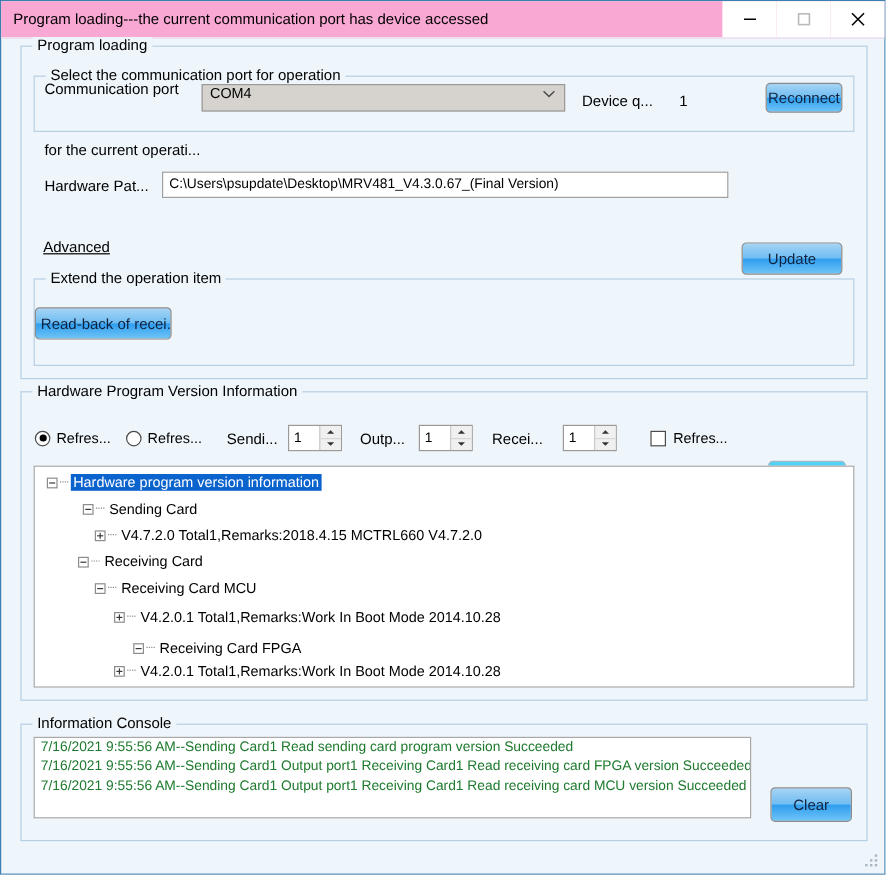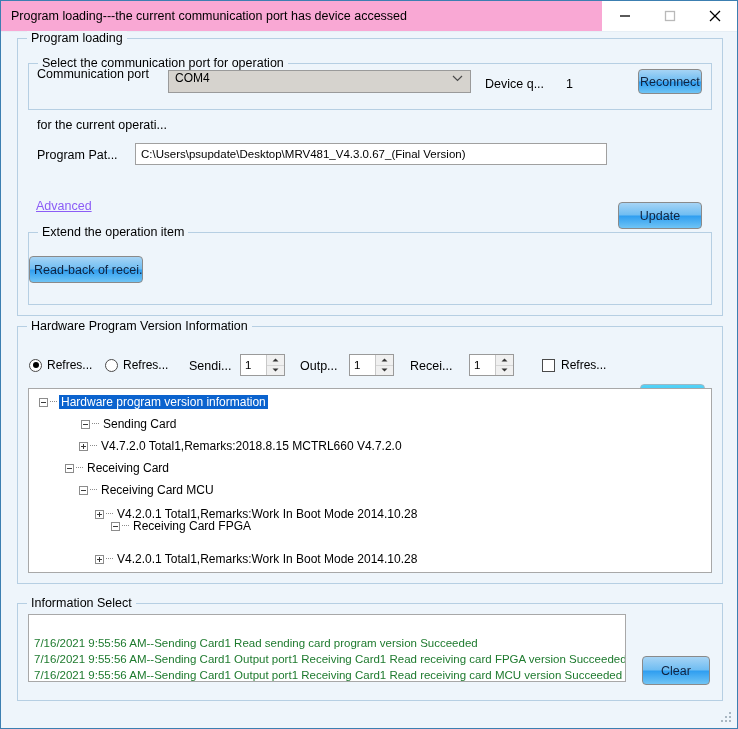--- a/index.html
+++ b/index.html
@@ -94,21 +94,21 @@
   }
   .btn.bright{
     background:linear-gradient(to bottom,#57d3f7 0%,#2bc4f5 45%,#14b8f0 55%,#55d0f7 100%);
     border:1px solid #9fb8c4;
   }
   .btn.tight{justify-content:flex-start;padding-left:1px;}
   
   .link{
     position:absolute;
     font-size:12.5px;
-    color:#8b5cf6;
+    color:#000000;
     text-decoration:underline;
     cursor:pointer;
   }
   
   .radio-wrap,.check-wrap{position:absolute;display:flex;align-items:center;white-space:nowrap;}
   .radio{
     width:13px;height:13px;border-radius:50%;
     border:1px solid #4a4a4a;background:#fff;
     box-sizing:border-box;position:relative;margin-right:5px;
     flex:none;
@@ -163,21 +163,21 @@
   .dots{width:7px;height:1px;border-top:1px dotted #8c8c8c;margin-right:2px;flex:none;}
   .tlabel{padding:0 2px;}
   .tlabel.sel{background:#0b63ce;color:#fff;}
   
   .console{
     position:absolute;
     box-sizing:border-box;
     border:1px solid #a8a8a8;
     background:#fff;
     overflow:hidden;
-    padding:20px 5px;
+    padding:0 5px;
   }
   .console div{
     color:#1e7a2e;
     font-size:11.5px;
     line-height:16px;
     white-space:nowrap;
   }
   
   .grip{position:absolute;right:4px;bottom:4px;width:12px;height:12px;}
   .grip i{position:absolute;width:2px;height:2px;background:#a9b7c2;display:block;}
@@ -228,21 +228,21 @@
     </span>
   </div>
 
   <div class="lbl" style="left:484px;top:76px;">Device q...</div>
   <div class="lbl" style="left:565px;top:76px;">1</div>
 
   <div class="btn tight" style="left:637px;top:68px;width:64px;height:25px;">
     <span>Reconnect</span>
   </div>
 
-  <div class="lbl" style="left:36px;top:147px;">Program Pat...</div>
+  <div class="lbl" style="left:36px;top:147px;">Hardware Pat...</div>
   <div class="textbox" style="left:134px;top:142px;width:472px;height:22px;">
     <span>C:\Users\psupdate\Desktop\MRV481_V4.3.0.67_(Final Version)</span>
   </div>
   <div class="link" style="left:35px;top:198px;">Advanced</div>
   <div class="btn" style="left:617px;top:201px;width:84px;height:27px;">
     <span>Update</span>
   </div>
 
   <div class="group" style="left:27px;top:231px;width:684px;height:73px;">
     <span class="legend">Extend the operation item</span>
@@ -325,65 +325,65 @@
   </div>
 
   <div class="treebox" style="left:27px;top:387px;width:684px;height:185px;">
 
     <div class="tnode" style="left:10px;top:6px;">
       <span class="tbox"></span>
       <span class="dots"></span>
       <span class="tlabel sel">Hardware program version information</span>
     </div>
 
-    <div class="tnode" style="left:52px;top:28px;">
+    <div class="tnode" style="left:40px;top:28px;">
       <span class="tbox"></span>
       <span class="dots"></span>
       <span class="tlabel">Sending Card</span>
     </div>
 
     <div class="tnode" style="left:50px;top:50px;">
       <span class="tbox plus"></span>
       <span class="dots"></span>
-      <span class="tlabel">V4.7.2.0 Total1,Remarks:2018.8.15 MCTRL660 V4.7.2.0</span>
+      <span class="tlabel">V4.7.2.0 Total1,Remarks:2018.4.15 MCTRL660 V4.7.2.0</span>
     </div>
 
     <div class="tnode" style="left:36px;top:72px;">
       <span class="tbox"></span>
       <span class="dots"></span>
       <span class="tlabel">Receiving Card</span>
     </div>
 
     <div class="tnode" style="left:50px;top:94px;justify-content:flex-end;">
       <span class="tbox"></span>
       <span class="dots"></span>
       <span class="tlabel">Receiving Card MCU</span>
     </div>
 
     <div class="tnode" style="left:66px;top:118px;">
       <span class="tbox plus"></span>
       <span class="dots"></span>
       <span class="tlabel">V4.2.0.1 Total1,Remarks:Work In Boot Mode 2014.10.28</span>
     </div>
 
-    <div class="tnode" style="left:50px;top:130px;padding-left:32px;">
+    <div class="tnode" style="left:50px;top:144px;padding-left:32px;">
       <span class="tbox"></span>
       <span class="dots"></span>
       <span class="tlabel">Receiving Card FPGA</span>
     </div>
 
     <div class="tnode" style="left:66px;top:163px;">
       <span class="tbox plus"></span>
       <span class="dots"></span>
       <span class="tlabel">V4.2.0.1 Total1,Remarks:Work In Boot Mode 2014.10.28</span>
     </div>
   </div>
 
   <div class="group" style="left:16px;top:602px;width:706px;height:98px;">
-    <span class="legend">Information Select</span>
+    <span class="legend">Information Console</span>
   </div>
 
   <div class="console" style="left:27px;top:613px;width:598px;height:68px;">
     <div>7/16/2021 9:55:56 AM--Sending Card1 Read sending card program version Succeeded</div>
     <div>7/16/2021 9:55:56 AM--Sending Card1 Output port1 Receiving Card1 Read receiving card FPGA version Succeeded</div>
     <div>7/16/2021 9:55:56 AM--Sending Card1 Output port1 Receiving Card1 Read receiving card MCU version Succeeded</div>
   </div>
 
   <div class="btn" style="left:641px;top:655px;width:68px;height:29px;">
     <span>Clear</span>

